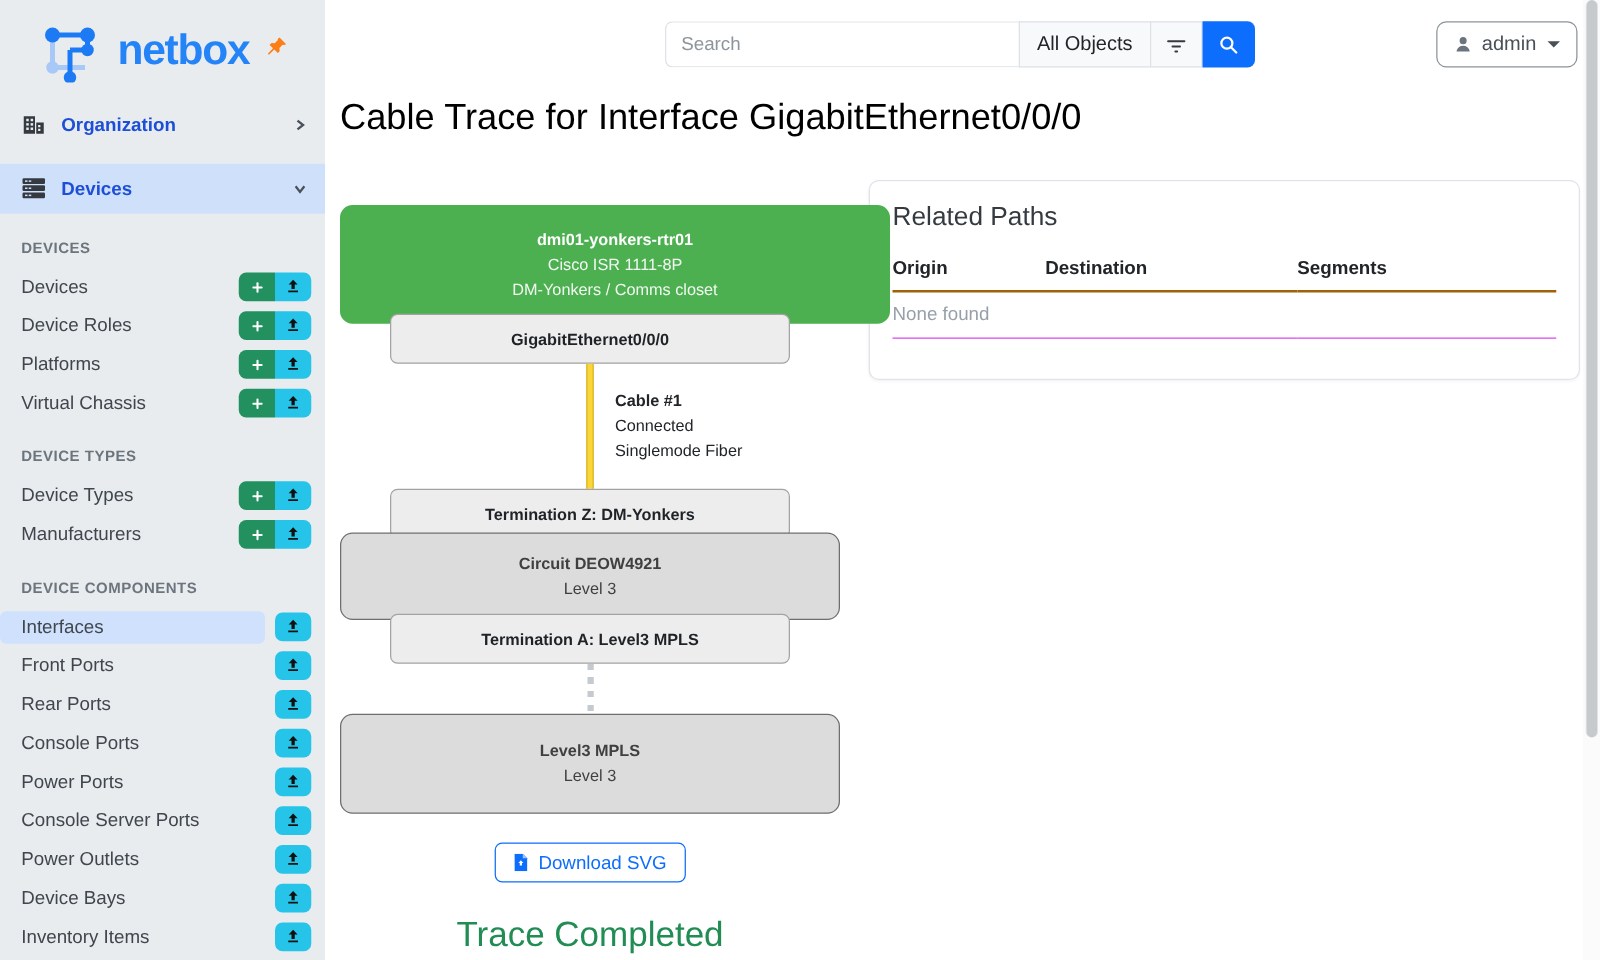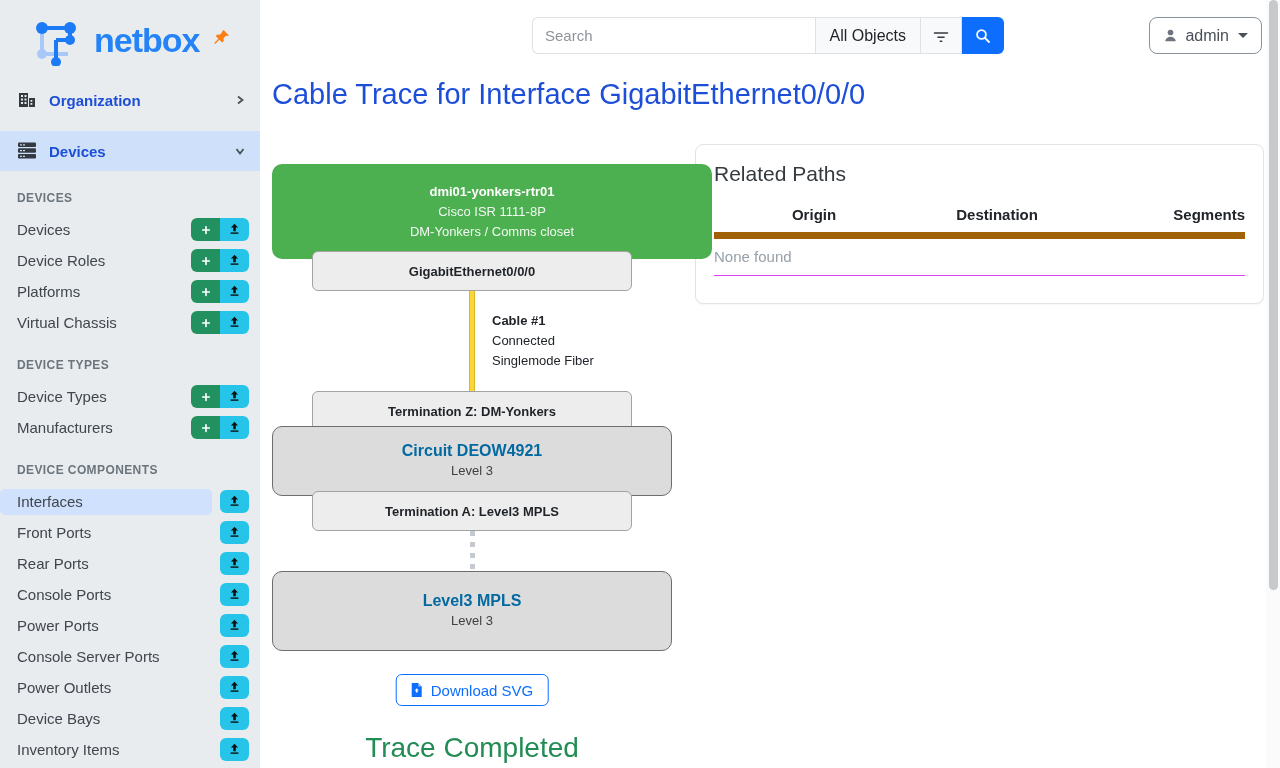--- a/index.html
+++ b/index.html
@@ -52,21 +52,21 @@
                 align-items:center; justify-content:center; cursor:pointer; }
   .search-btn { width:42px; background:#0d6efd; border:none; border-radius:0 6px 6px 0;
                 display:flex; align-items:center; justify-content:center; cursor:pointer; }
   .user-menu { position:absolute; right:18px; top:17px; height:37px; background:#fff;
                border:1px solid #8a939b; border-radius:8px; display:flex; align-items:center;
                padding:0 13px; cursor:pointer; }
   .user-name { font-size:16px; color:#495057; margin:0 9px 0 7px; }
   .caret-down { width:0; height:0; border-left:5px solid transparent; border-right:5px solid transparent;
                 border-top:5px solid #495057; }
 
-  .page-title { font-size:29px; font-weight:400; color:#1d4ed8; margin:8px 0 0 12px; }
+  .page-title { font-size:29px; font-weight:400; color:#000000; margin:8px 0 0 12px; }
 
   .content-row { display:flex; margin:33px 16px 0 12px; }
 
   
   .trace { position:relative; width:400px; min-width:400px; height:620px; margin-top:20px; }
   .device-box { position:absolute; left:0; top:0; width:440px; height:95px; background:#4caf50;
                 border-radius:10px; display:flex; flex-direction:column; align-items:center;
                 justify-content:center; cursor:pointer; }
   .device-name { font-size:13px; font-weight:bold; color:#fff; line-height:20px; }
   .device-sub { font-size:13px; color:#f2f9f2; line-height:20px; }
@@ -77,40 +77,40 @@
   .cable-line { position:absolute; left:197px; top:127px; width:6px; height:100px;
                 background:#fbd63b; border-left:1px solid #d8b62a; border-right:1px solid #d8b62a; }
   .cable-label { position:absolute; left:220px; top:147px; font-size:13px; color:#212529;
                  line-height:20px; cursor:pointer; }
   .cable-label .b { font-weight:bold; }
   .termz-box { top:227px; }
   .wide-box { position:absolute; left:0; width:400px; background:#dcdcdc; border:1px solid #6e6e6e;
               border-radius:10px; display:flex; flex-direction:column; align-items:center;
               justify-content:center; cursor:pointer; }
   .circuit-box { top:262px; height:70px; }
-  .wide-title { font-size:16px; font-weight:bold; color:#0369a1; line-height:20px; }
+  .wide-title { font-size:13px; font-weight:bold; color:#404040; line-height:20px; }
   .wide-sub { font-size:13px; color:#404040; line-height:20px; }
   .terma-box { top:327px; }
   .dotted-line { position:absolute; left:198px; top:367px; width:5px; height:40px;
                  background:repeating-linear-gradient(to bottom,#c4cad0 0 5px,transparent 5px 11px); }
   .pnet-box { top:407px; height:80px; }
   .dl-btn { position:absolute; left:50%; transform:translateX(-50%); top:510px; height:32px;
             display:flex; align-items:center; background:#fff; border:1px solid #0d6efd;
             border-radius:6px; padding:0 14px; cursor:pointer; }
   .dl-label { font-size:15px; color:#0d6efd; margin-left:8px; }
   .trace-status { position:absolute; top:568px; width:100%; text-align:center; font-size:28px;
                   color:#218c53; }
 
   
   .rp-card { flex:1; margin-left:23px; height:160px; background:#fff; border:1px solid #e0e4e8;
              border-radius:8px; box-shadow:0 1px 2px rgba(0,0,0,.04); padding:17px 18px; }
   .rp-title { font-size:21px; font-weight:400; color:#343a40; }
   .rp-table { width:100%; border-collapse:collapse; margin-top:14px; }
-  .rp-table th { text-align:right; font-size:15px; color:#212529; padding:6px 0 9px;
-                 border-bottom:7px solid #a16207; }
+  .rp-table th { text-align:left; font-size:15px; color:#212529; padding:6px 0 9px;
+                 border-bottom:2px solid #a16207; }
   .rp-table th.c1 { width:23%; } .rp-table th.c2 { width:38%;margin-top:36px; }
   .rp-empty td { font-size:15px; color:#97a0a8; padding:9px 0 10px;
                  border-bottom:1px solid #d946ef; }
 
   
   .scrollbar { position:fixed; top:0; right:0; width:14px; height:768px; background:#fbfbfb; }
   .scroll-thumb { position:absolute; top:0; left:3px; width:9px; height:590px; background:#c6cacd;
                   border-radius:5px; cursor:pointer; }
 </style>
 </head>

